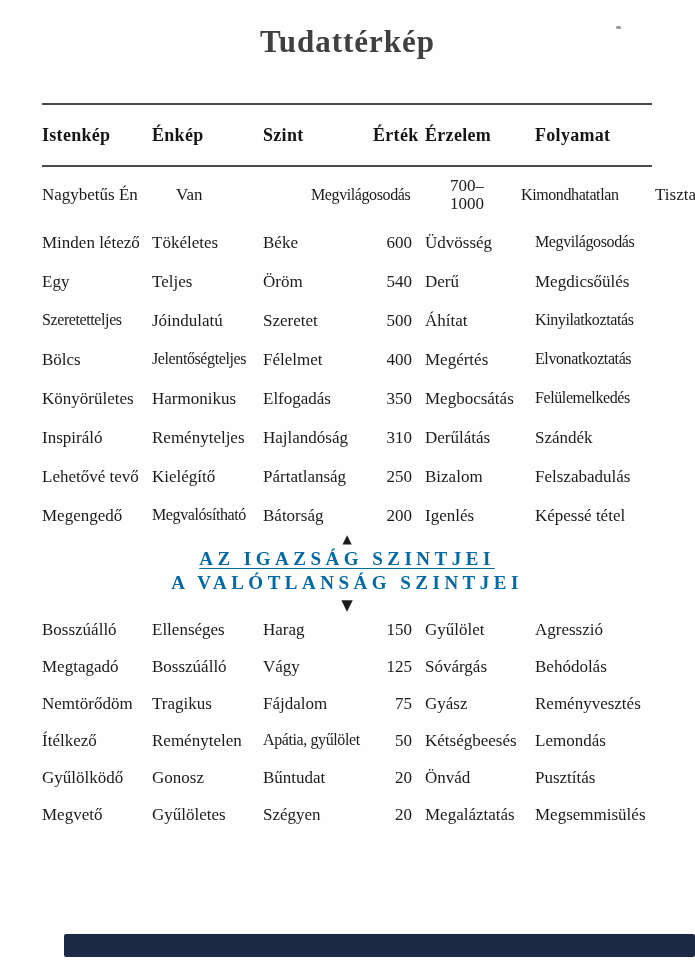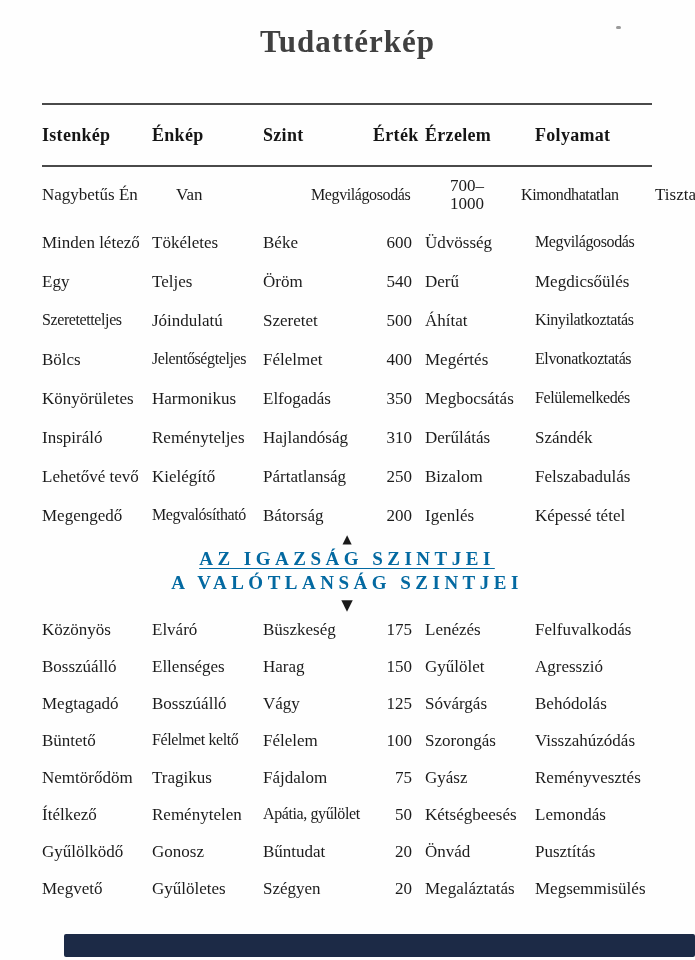--- a/index.html
+++ b/index.html
@@ -159,52 +159,36 @@
 
     <div class="divider">
       <span class="div-arrow up">▲</span>
       <span class="div-line underlined">AZ IGAZSÁG SZINTJEI</span>
       <span class="div-line">A VALÓTLANSÁG SZINTJEI</span>
       <span class="div-arrow down">▼</span>
     </div>
 
     <div class="rows-lower">
         <div class="row">
-          <span class="cell col-istenkep">Közönyös</span>
-          <span class="cell col-enkep">Elváró</span>
-          <span class="cell col-szint">Büszkeség</span>
-          <span class="cell col-ertek">175</span>
-          <span class="cell col-erzelem">Lenézés</span>
-          <span class="cell col-folyamat">Felfuvalkodás</span>
-        </div>
-        <div class="row">
           <span class="cell col-istenkep">Bosszúálló</span>
           <span class="cell col-enkep">Ellenséges</span>
           <span class="cell col-szint">Harag</span>
           <span class="cell col-ertek">150</span>
           <span class="cell col-erzelem">Gyűlölet</span>
           <span class="cell col-folyamat">Agresszió</span>
         </div>
         <div class="row">
           <span class="cell col-istenkep">Megtagadó</span>
           <span class="cell col-enkep">Bosszúálló</span>
           <span class="cell col-szint">Vágy</span>
           <span class="cell col-ertek">125</span>
           <span class="cell col-erzelem">Sóvárgás</span>
           <span class="cell col-folyamat">Behódolás</span>
         </div>
         <div class="row">
-          <span class="cell col-istenkep">Büntető</span>
-          <span class="cell col-enkep long">Félelmet keltő</span>
-          <span class="cell col-szint">Félelem</span>
-          <span class="cell col-ertek">100</span>
-          <span class="cell col-erzelem">Szorongás</span>
-          <span class="cell col-folyamat">Visszahúzódás</span>
-        </div>
-        <div class="row">
           <span class="cell col-istenkep">Nemtörődöm</span>
           <span class="cell col-enkep">Tragikus</span>
           <span class="cell col-szint">Fájdalom</span>
           <span class="cell col-ertek">75</span>
           <span class="cell col-erzelem">Gyász</span>
           <span class="cell col-folyamat">Reményvesztés</span>
         </div>
         <div class="row">
           <span class="cell col-istenkep">Ítélkező</span>
           <span class="cell col-enkep">Reménytelen</span>

